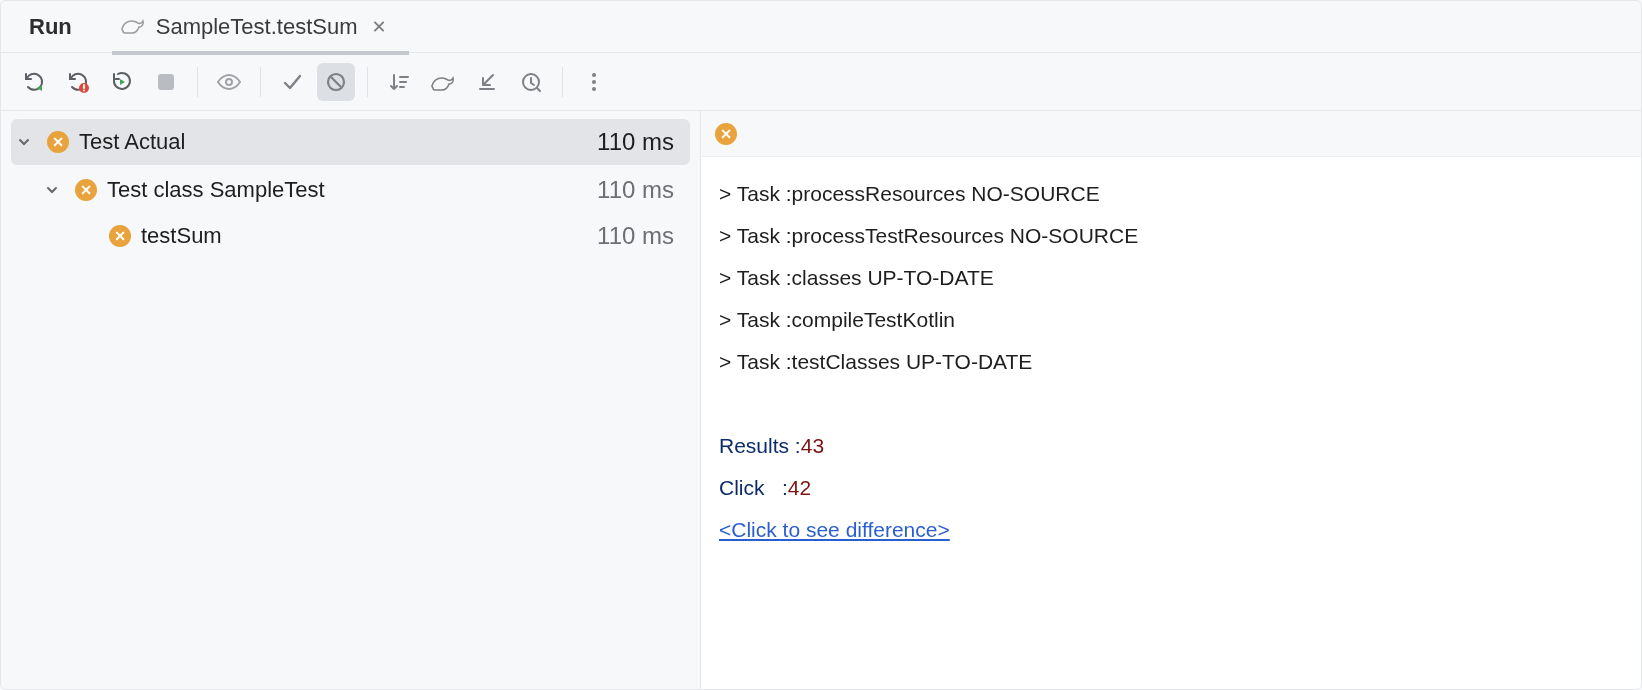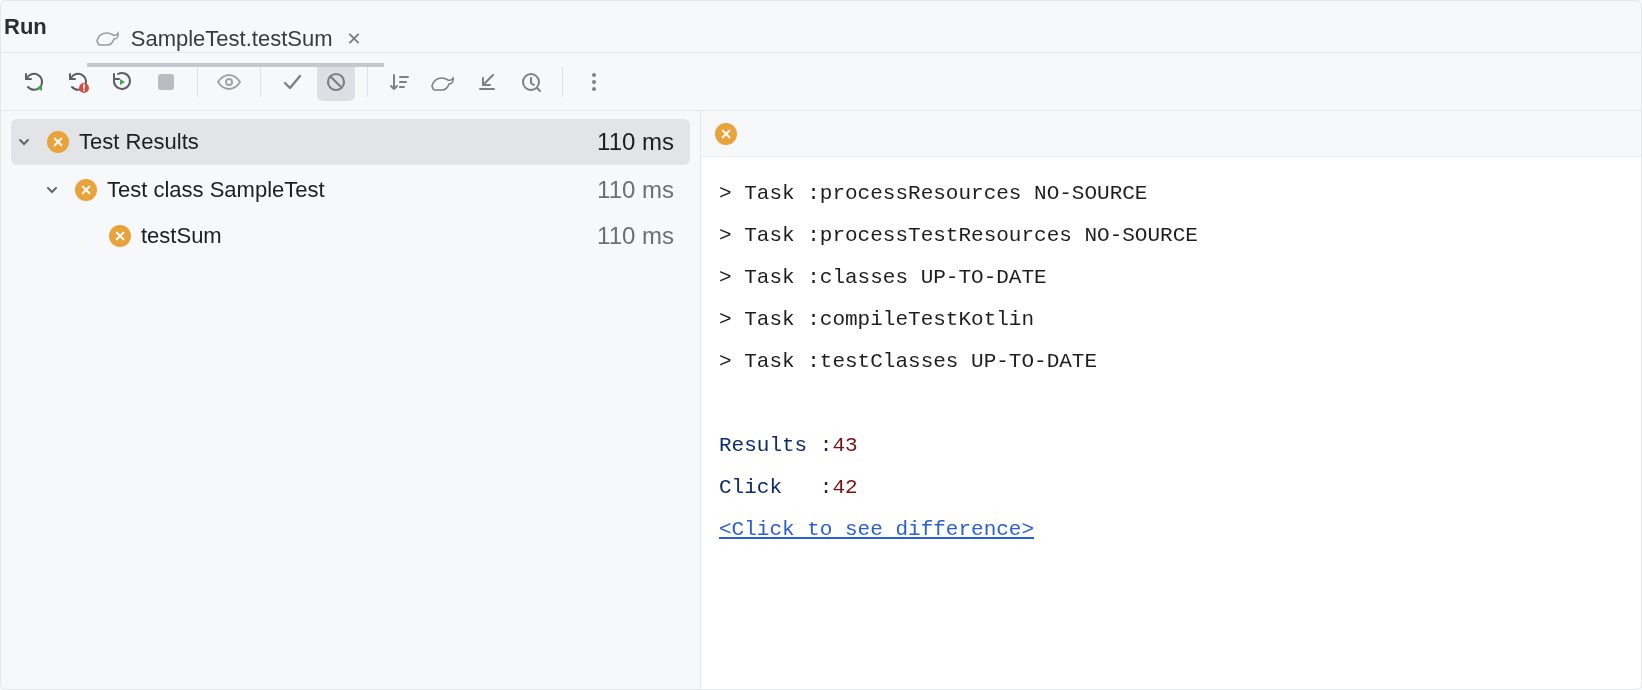--- a/index.html
+++ b/index.html
@@ -13,37 +13,37 @@
     border: 1px solid #e4e6ea;
     border-radius: 6px;
     overflow: hidden;
   }
   
   .header {
     display: flex;
     align-items: center;
     height: 52px;
     border-bottom: 1px solid #e4e6ea;
-    padding-left: 3px;
+    padding-left: 28px;
     gap: 40px;
   }
   .run-label {
     font-weight: 700;
     font-size: 22px;
     color: #2d2d2d;
   }
   .tab {
     display: flex;
     align-items: center;
     gap: 10px;
     height: 52px;
     padding: 0 18px 0 8px;
     border-bottom: 4px solid #c5c8cc;
     position: relative;
-    top: 14px;
+    top: 2px;
   }
   .tab-icon { color: #9b9da0; }
   .tab-title { font-size: 22px; color: #3b3b3b; }
   .tab-close { color: #7a7c80; font-size: 18px; cursor: pointer; padding: 2px 4px; }
   
   .toolbar {
     display: flex;
     align-items: center;
     height: 58px;
     padding: 0 14px;
@@ -128,21 +128,21 @@
   .summary .fail-icon {
     width: 22px; height: 22px; border-radius: 50%;
     background: #e8a33d;
     display: flex; align-items:center; justify-content:center;
   }
   .summary-red { color: #c63a2e; font-weight: 500; }
   .summary-grey { color: #797b80; }
   
   .console {
     padding: 16px 18px;
-    font-family: Liberation Mono, monospace;
+    font-family: Liberation Sans, sans-serif;
     font-size: 21px;
     line-height: 2.0;
     white-space: pre;
     color: #1e1e1e;
     overflow: auto;
   }
   .console .kw { color: #0b2b6b; }
   .console .val { color: #7a1212; margin-top: 34px; }
   .console .link { color: #2a5fd1; text-decoration: underline; cursor: pointer; }
 </style>
@@ -250,21 +250,21 @@
   <div class="left">
     <div class="tree-row selected">
       <span class="chevron">
         <svg width="14" height="14" viewBox="0 0 14 14">
             <path d="M3 5l4 4 4-4" stroke="#646669" stroke-width="2" fill="none" stroke-linecap="round"></path>
           </svg>
       </span>
       <span class="fail-icon">
           <span class="fail-x">✕</span>
         </span>
-      <span class="tree-label">Test Results</span>
+      <span class="tree-label">Test Actual</span>
       <span class="tree-time bold">110 ms</span>
     </div>
     <div class="tree-row indent-1">
       <span class="chevron">
         <svg width="14" height="14" viewBox="0 0 14 14">
             <path d="M3 5l4 4 4-4" stroke="#646669" stroke-width="2" fill="none" stroke-linecap="round"></path>
           </svg>
       </span>
       <span class="fail-icon">
           <span class="fail-x">✕</span>

